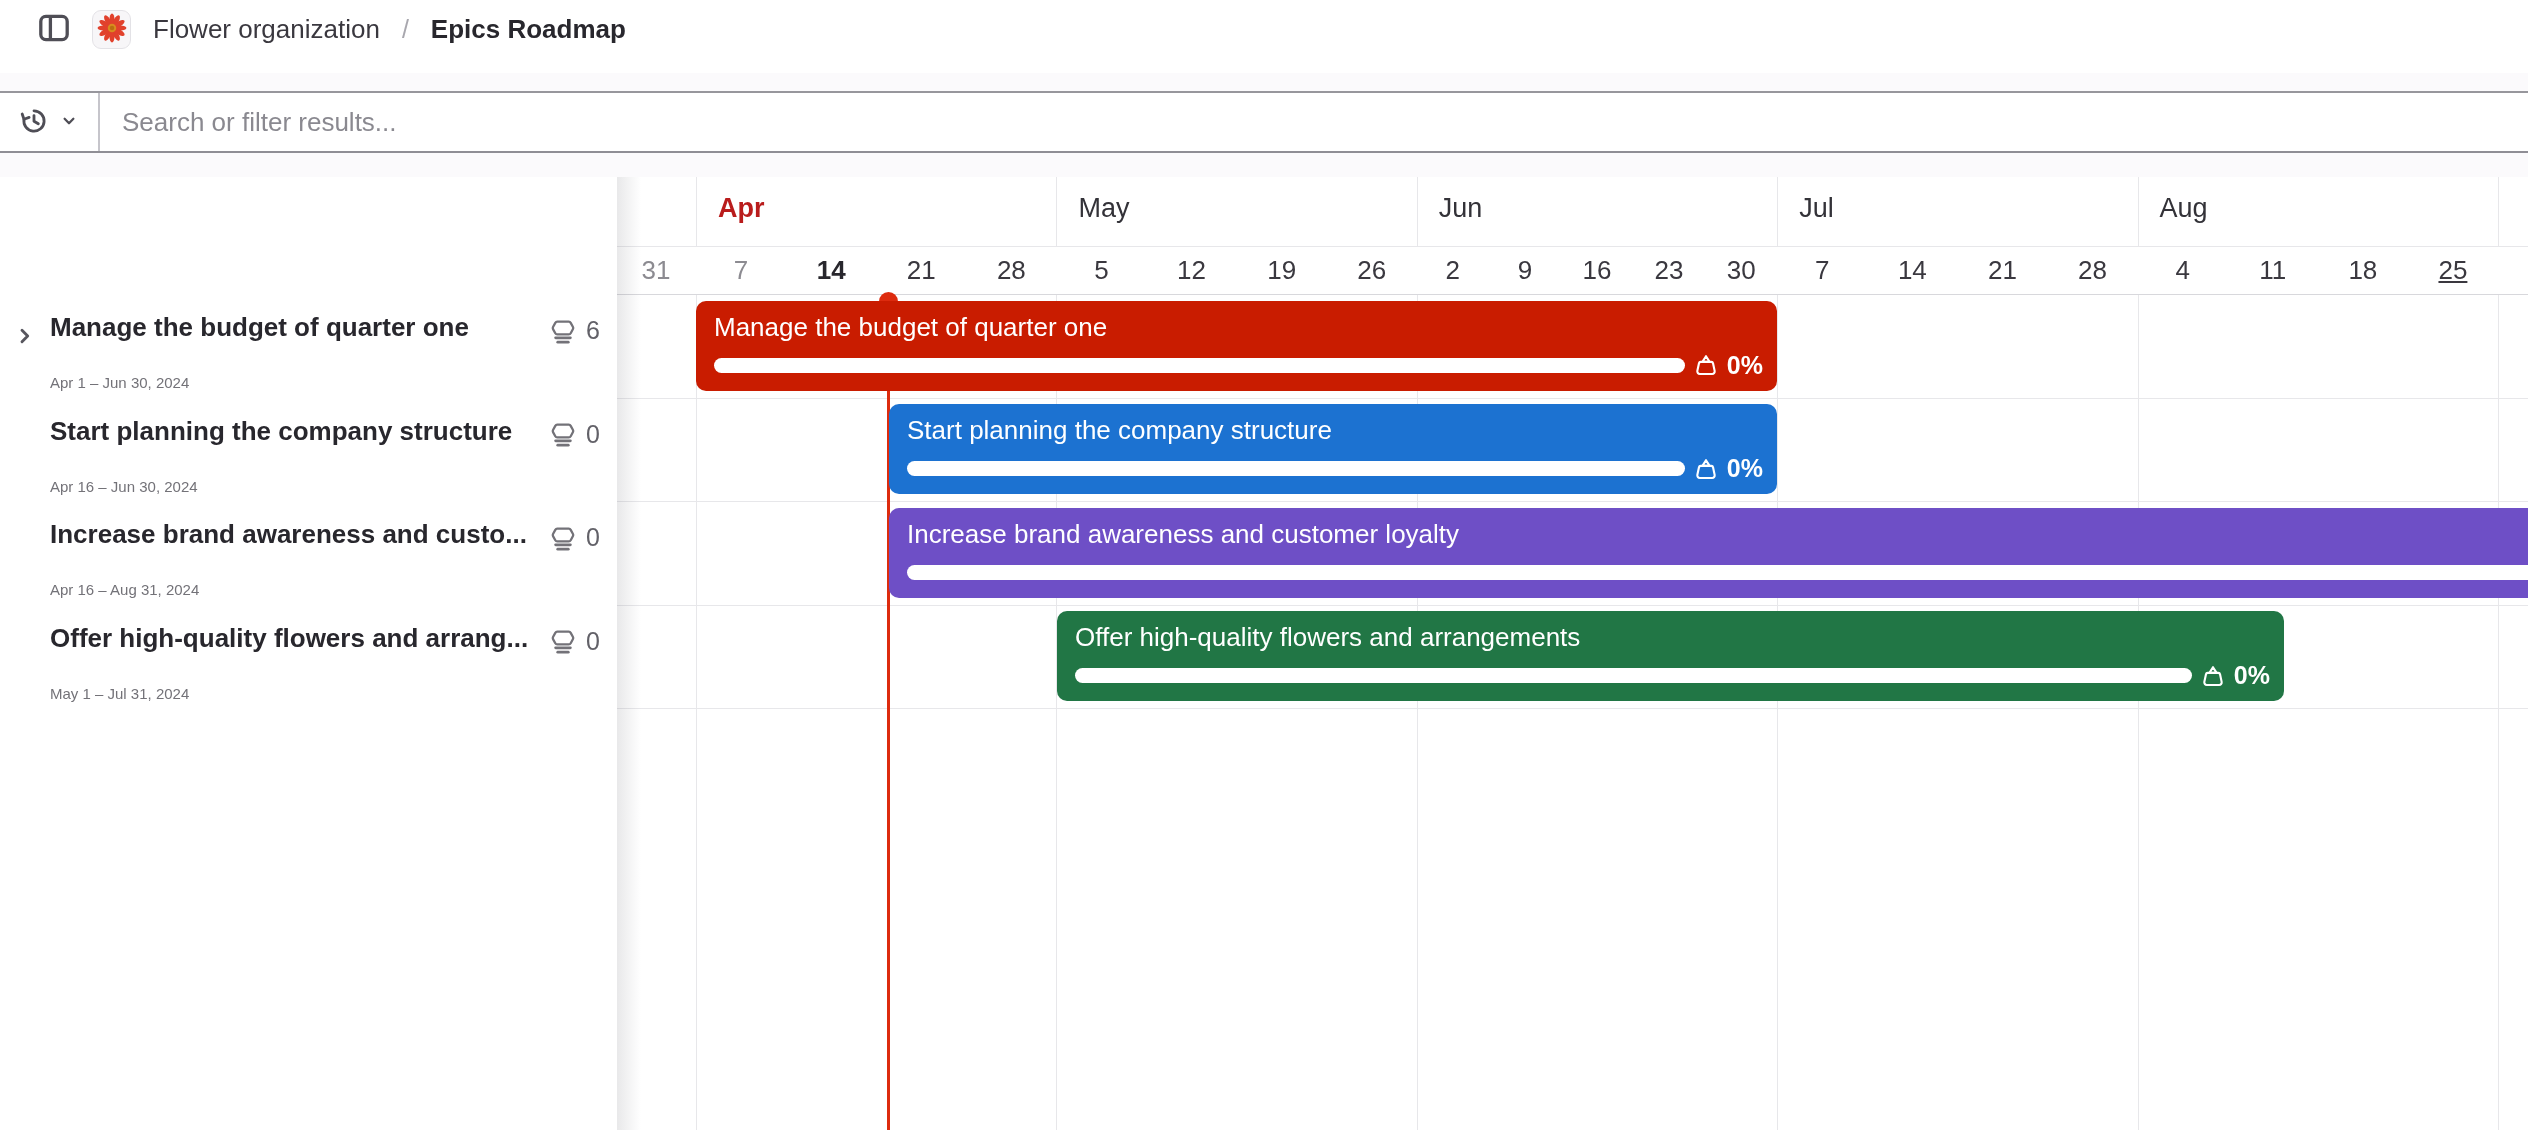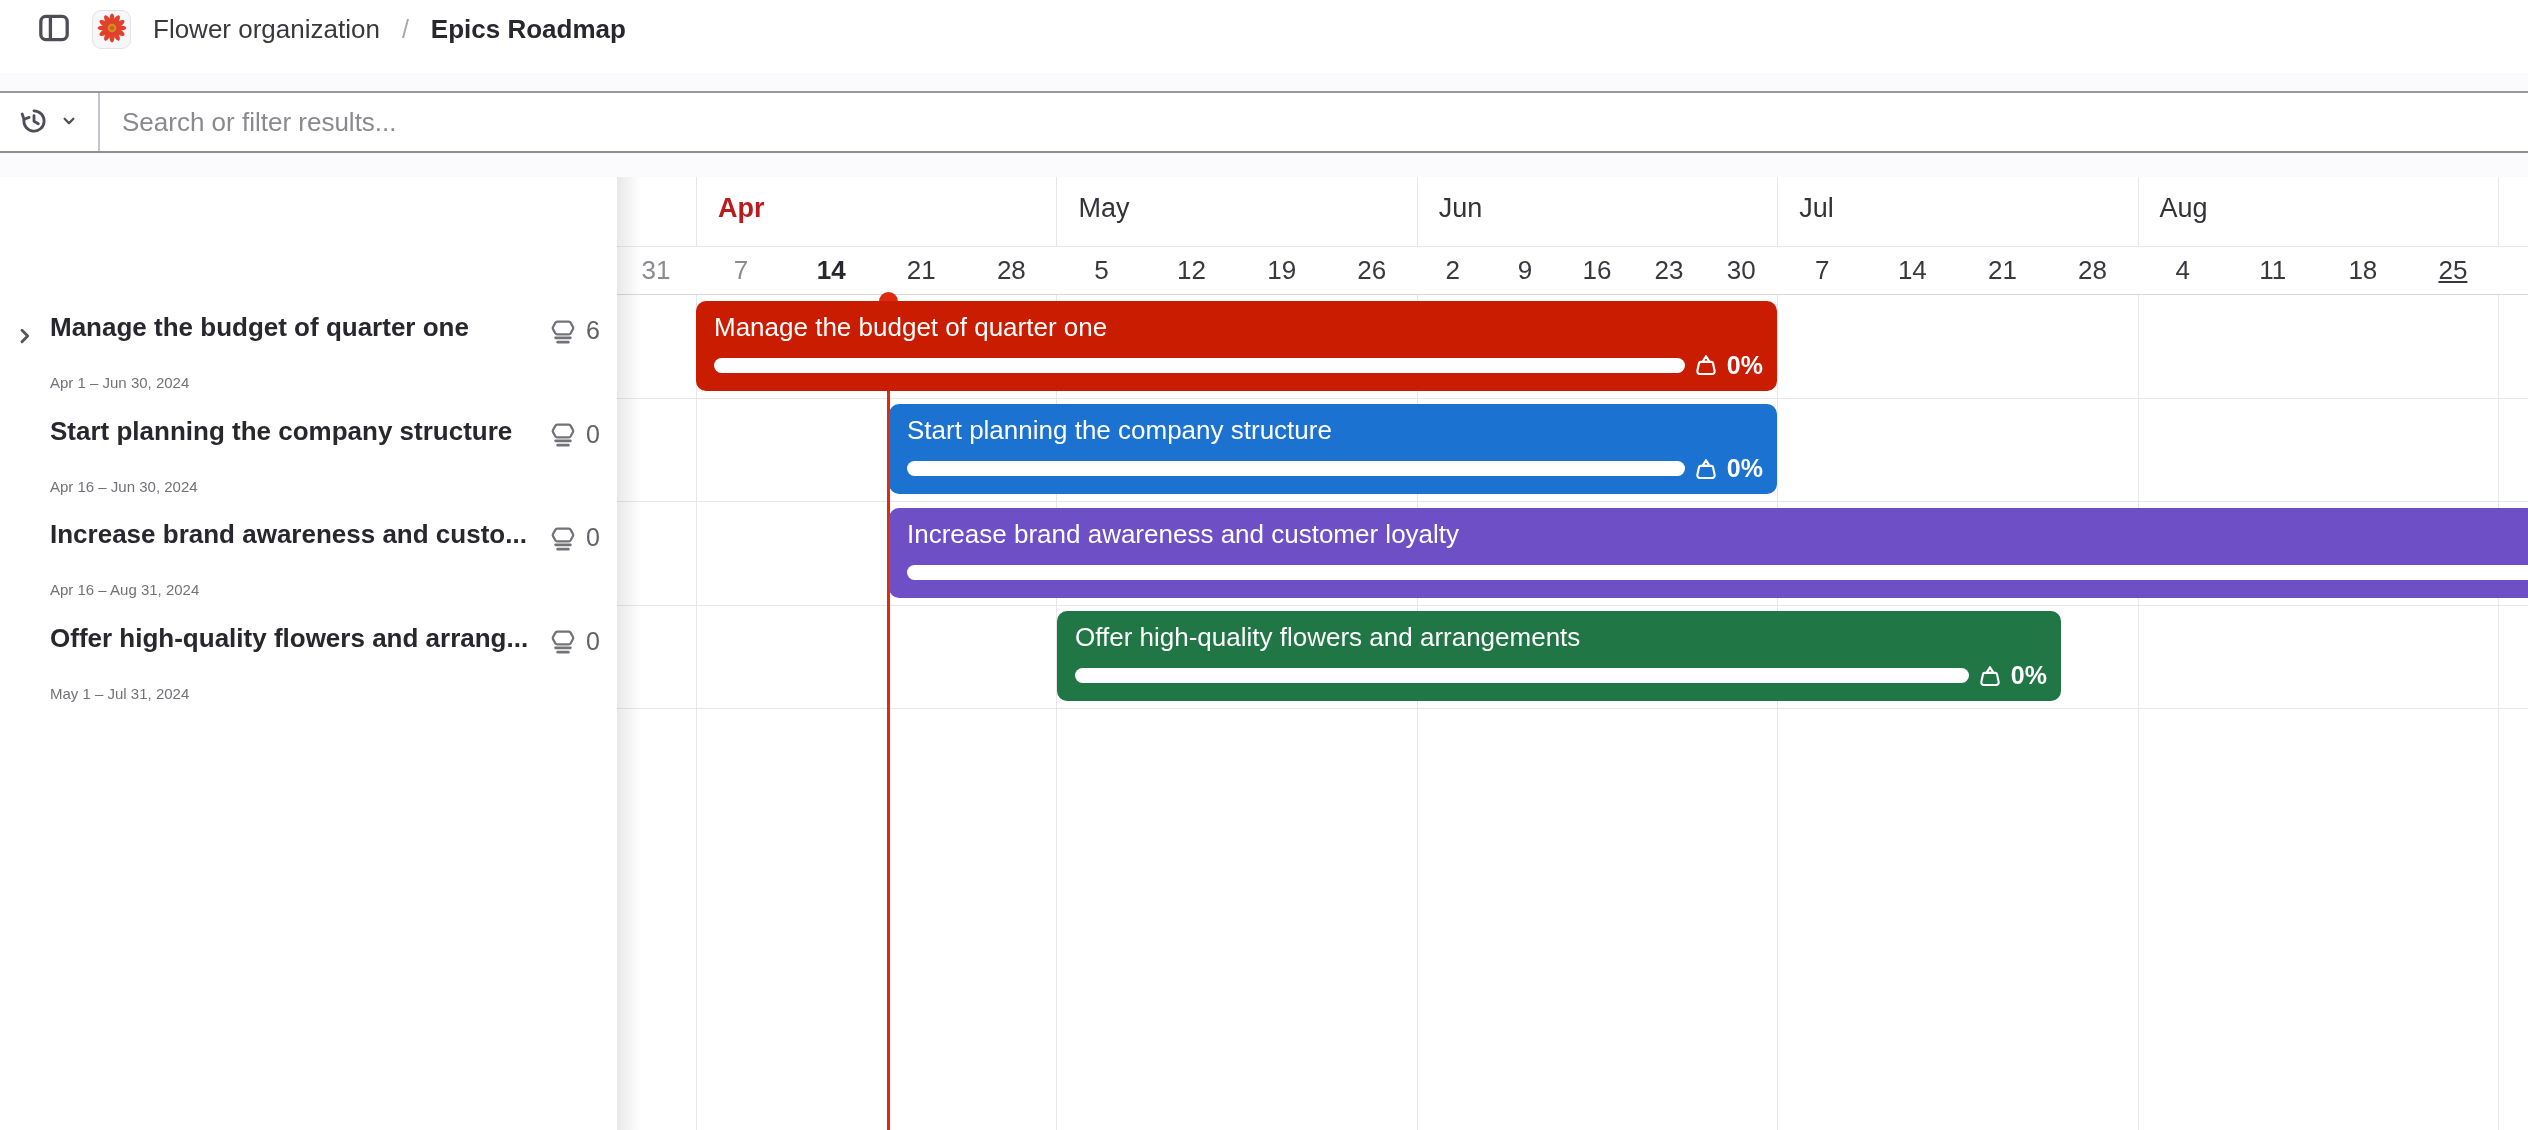--- a/index.html
+++ b/index.html
@@ -215,21 +215,21 @@
             <div class="bar-track"></div>
             <span style="display: flex;">
               <svg width="26" height="26" viewBox="0 0 16 16">
                 <path d="M8 2.6 L10.2 6.1 H5.8 Z" stroke="#fff" stroke-width="1.3" fill="none" stroke-linejoin="round"></path>
                 <path d="M4.7 6.1 h6.6 c.5 0 .92.33 1.02.8 l1 4.7 a1.55 1.55 0 0 1-1.52 1.9 H4.2 a1.55 1.55 0 0 1-1.52-1.9 l1-4.7 c.1-.47.52-.8 1.02-.8 Z" stroke="#fff" stroke-width="1.3" fill="none" stroke-linejoin="round"></path>
               </svg>
             </span>
             <span class="bar-pct">0%</span>
           </div>
         </div>
-        <div class="epic-bar" style="left: 1057px; width: 1004px; top: 434px; background: rgb(33, 118, 69); text-decoration: underline;">
+        <div class="epic-bar" style="left: 1057px; width: 1227px; top: 434px; background: rgb(33, 118, 69); text-decoration: underline;">
           <div class="bar-title">Offer high-quality flowers and arrangements</div>
           <div class="bar-progress">
             <div class="bar-track"></div>
             <span style="display: flex;">
               <svg width="26" height="26" viewBox="0 0 16 16">
                 <path d="M8 2.6 L10.2 6.1 H5.8 Z" stroke="#fff" stroke-width="1.3" fill="none" stroke-linejoin="round"></path>
                 <path d="M4.7 6.1 h6.6 c.5 0 .92.33 1.02.8 l1 4.7 a1.55 1.55 0 0 1-1.52 1.9 H4.2 a1.55 1.55 0 0 1-1.52-1.9 l1-4.7 c.1-.47.52-.8 1.02-.8 Z" stroke="#fff" stroke-width="1.3" fill="none" stroke-linejoin="round"></path>
               </svg>
             </span>
             <span class="bar-pct">0%</span>

